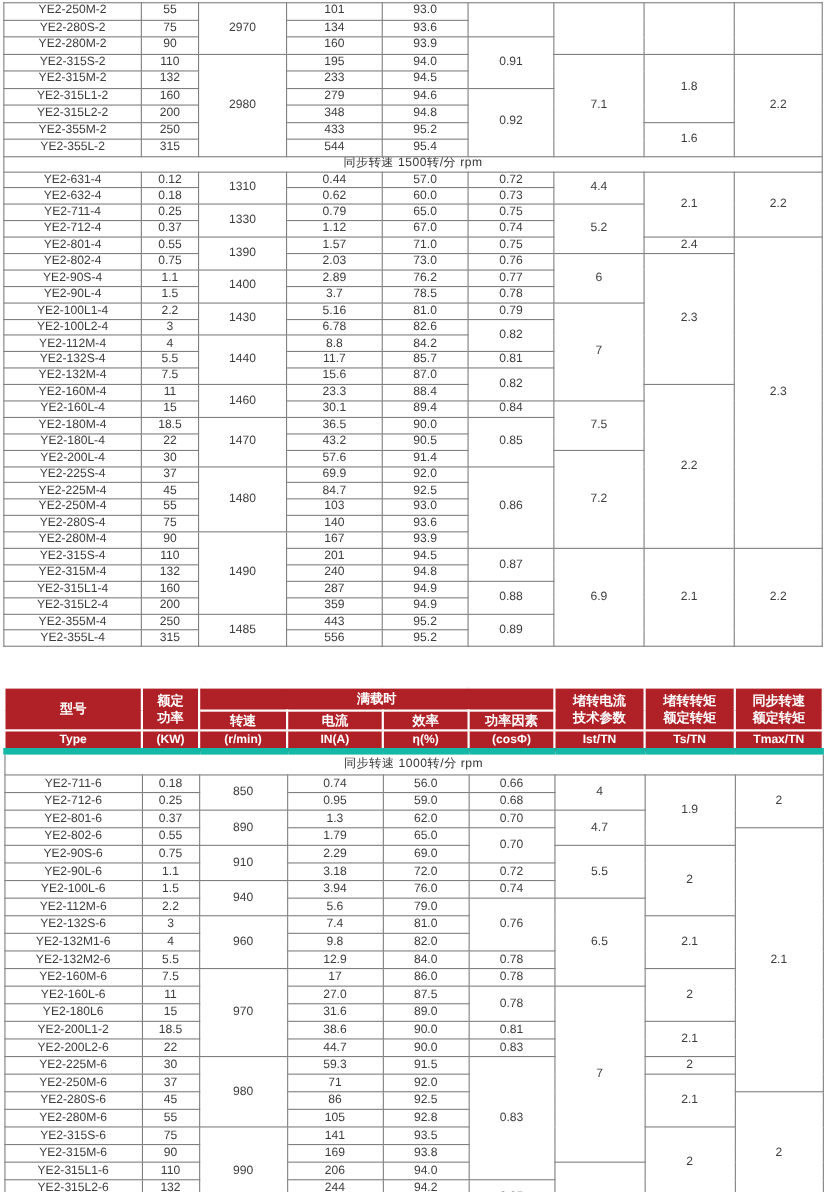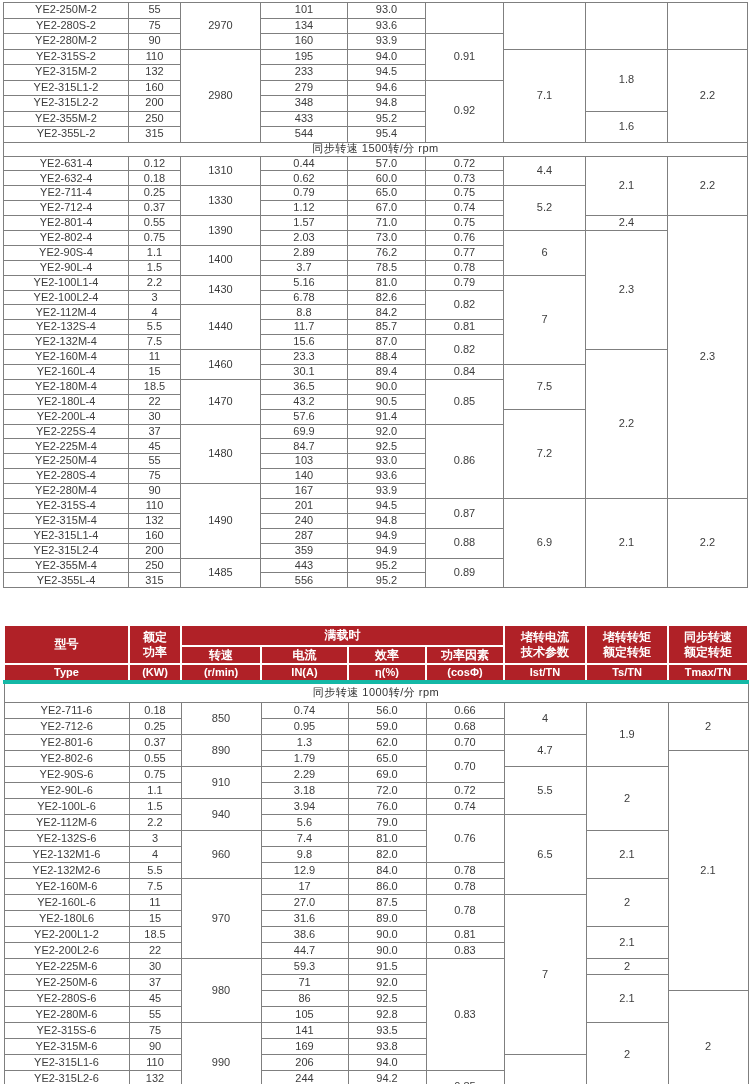--- a/index.html
+++ b/index.html
@@ -24,21 +24,21 @@
   tbody.sep td { font-size:11px; color:#333; letter-spacing:0.5px; }
   #tableTop tbody.sep td { height:13px; }
   #tableBottom tbody.sep td { height:18px;margin-left:40px; }
   thead th {
     background:#b02127; color:#ffffff;
     border:2px solid #ffffff;
     padding:0; font-size:12px; font-weight:bold;
     text-align:center; vertical-align:middle; line-height:1.25;
     white-space:nowrap;
   }
-  thead tr.latin th { font-size:11px; border-bottom:4px solid #14b8a6; height:15px; }
+  thead tr.latin th { font-size:11px; border-bottom:6px solid #14b8a6; height:15px; }
   thead tr.grp th { height:19px; }
   thead tr.sub th { height:16px; }
   .heading {
     position:absolute; left:4px; top:594px;
     font-size:17px; font-weight:bold; color:#141414;
     letter-spacing:0.2px;
   }
 </style>
 </head>
 <body>

